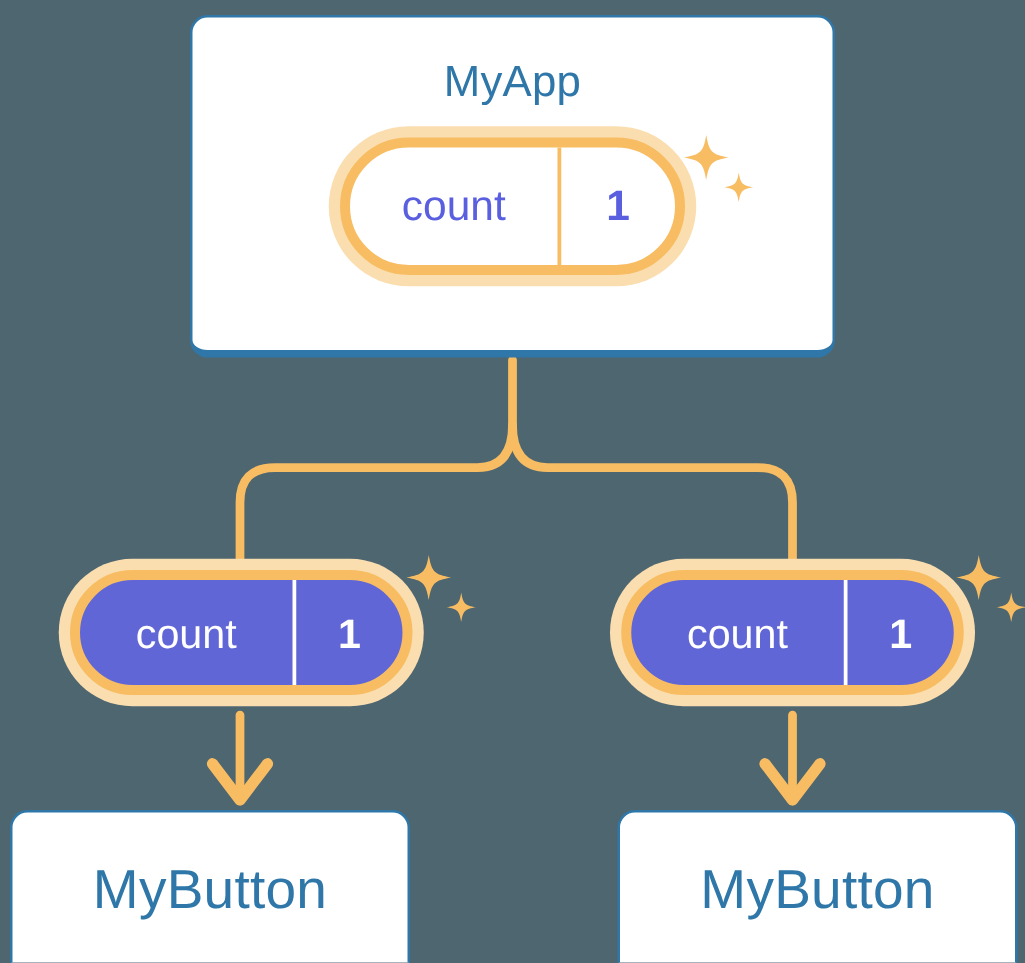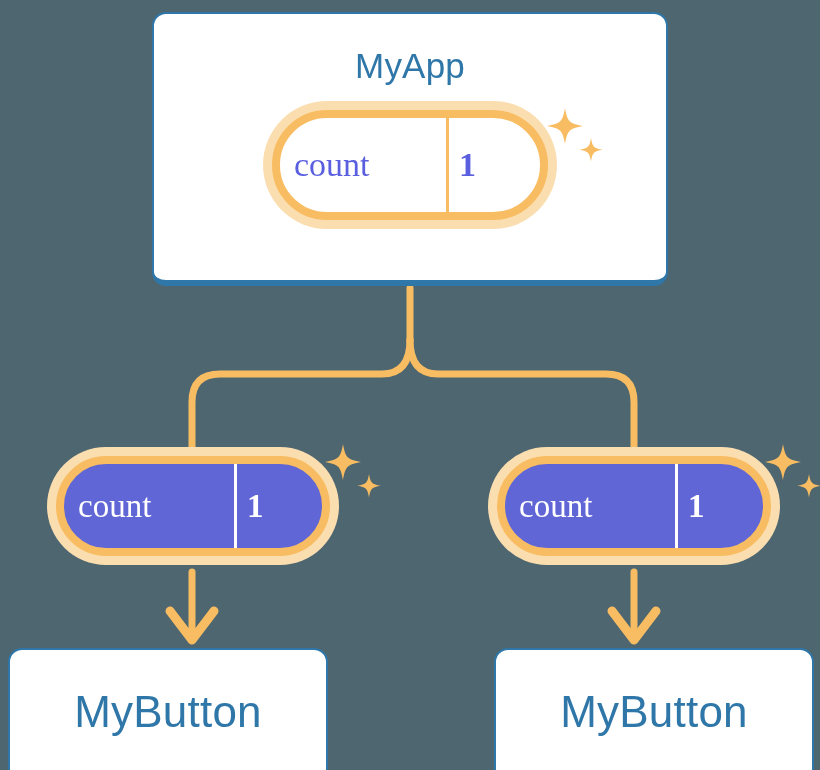--- a/index.html
+++ b/index.html
@@ -91,23 +91,22 @@
     align-items: stretch;
     border: 8px solid #f8bd62;
     border-radius: 999px;
     background: #ffffff;
     
     box-shadow: 0 0 0 9px #fbdeb0;
   }
   .pill-key, .pill-val {
     display: flex;
     align-items: center;
-    justify-content: flex-start;
+    justify-content: center;
     box-sizing: border-box;
-    font-family: Liberation Serif, serif;
   }
   .pill-key {
     flex: 1 1 auto;
     padding: 0 14px;
   }
   .pill-val {
     flex: 0 0 auto;
     padding: 0 10px;
   }
 

